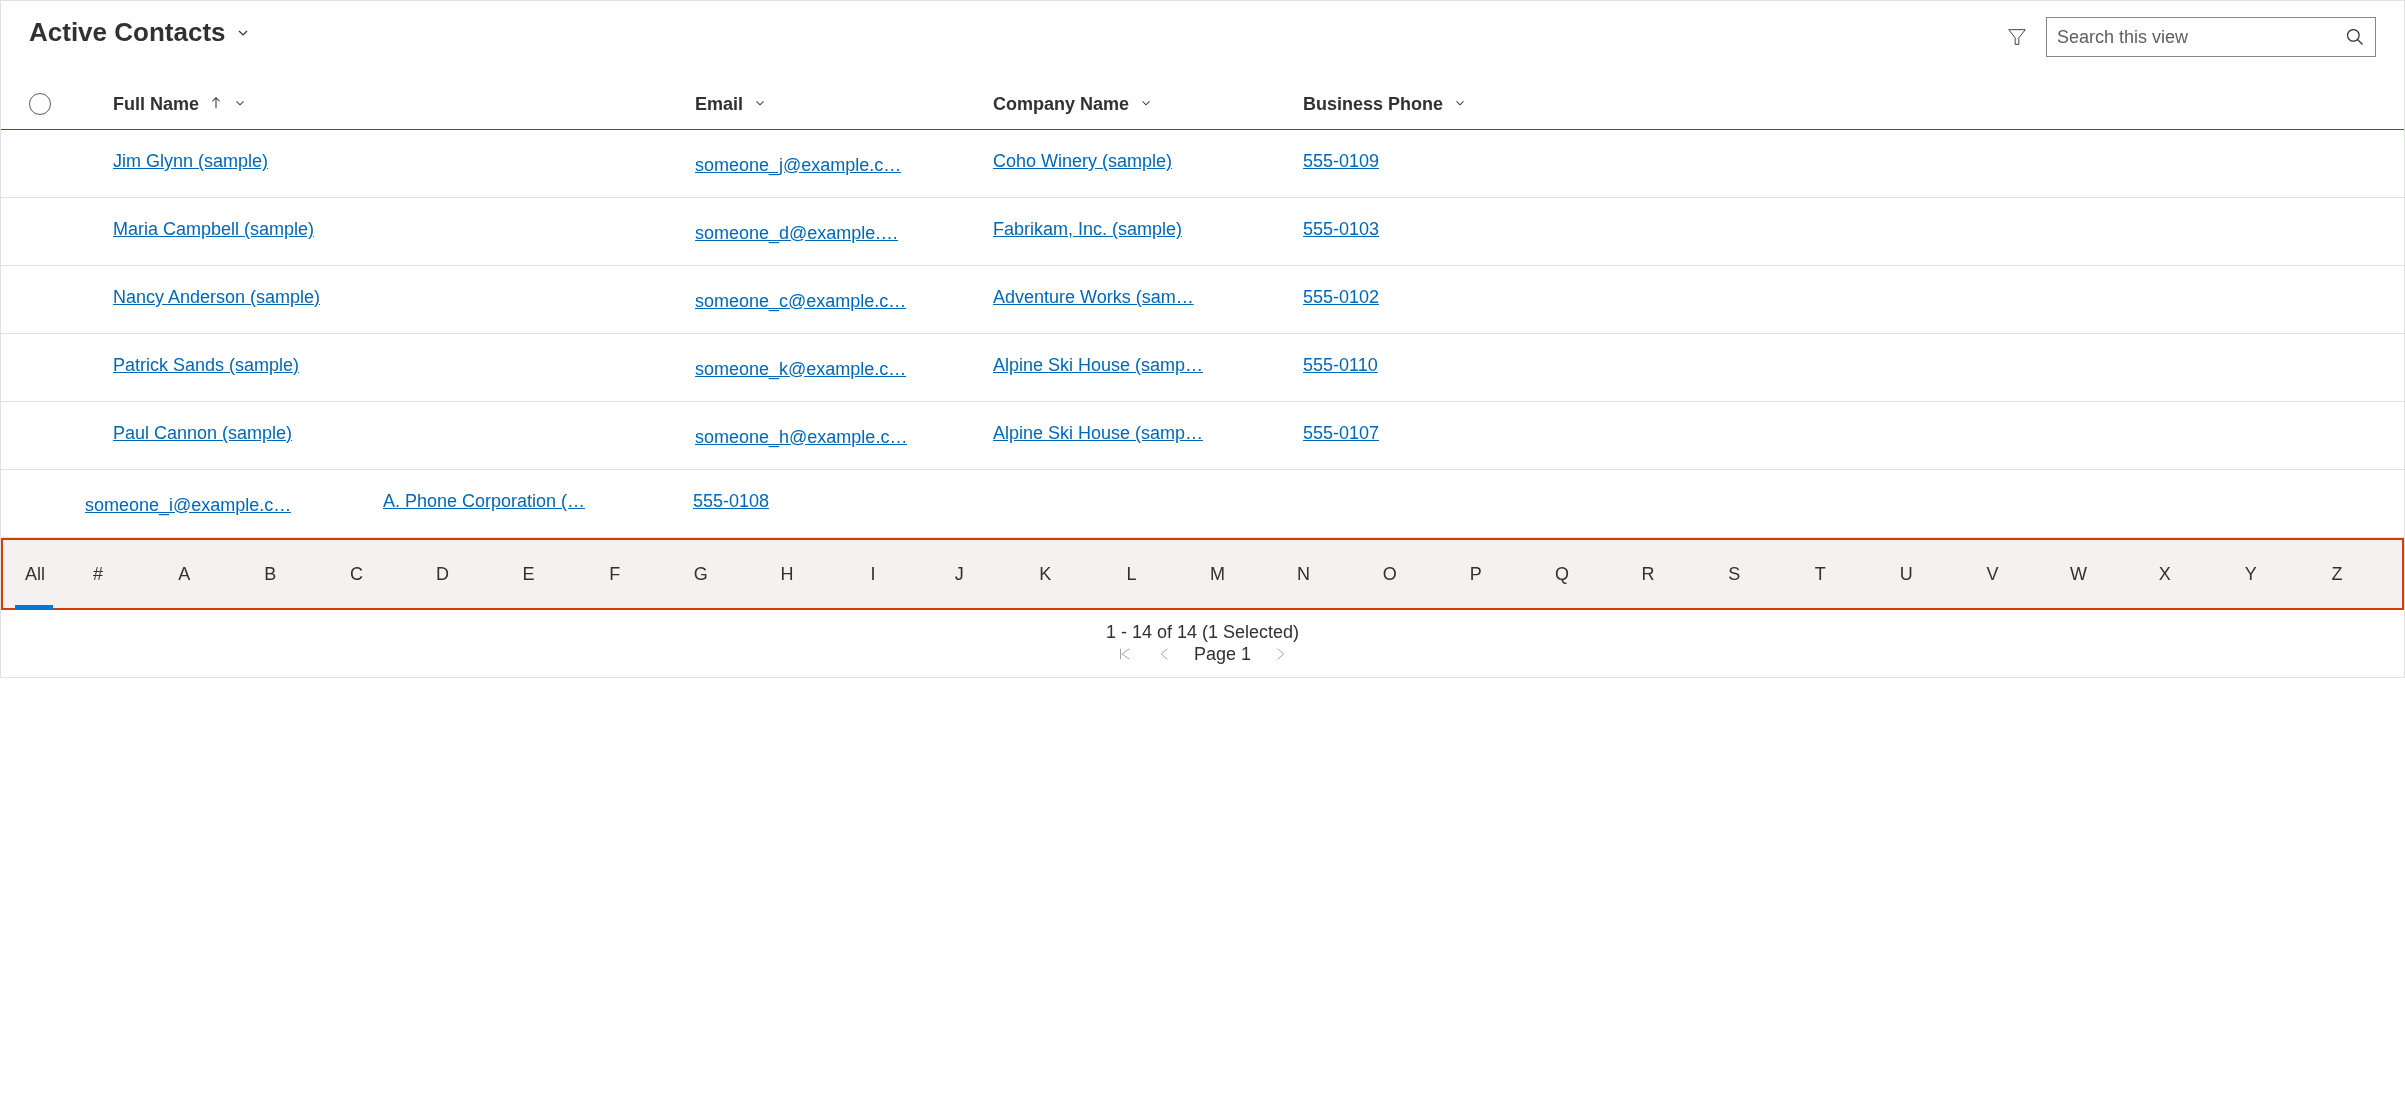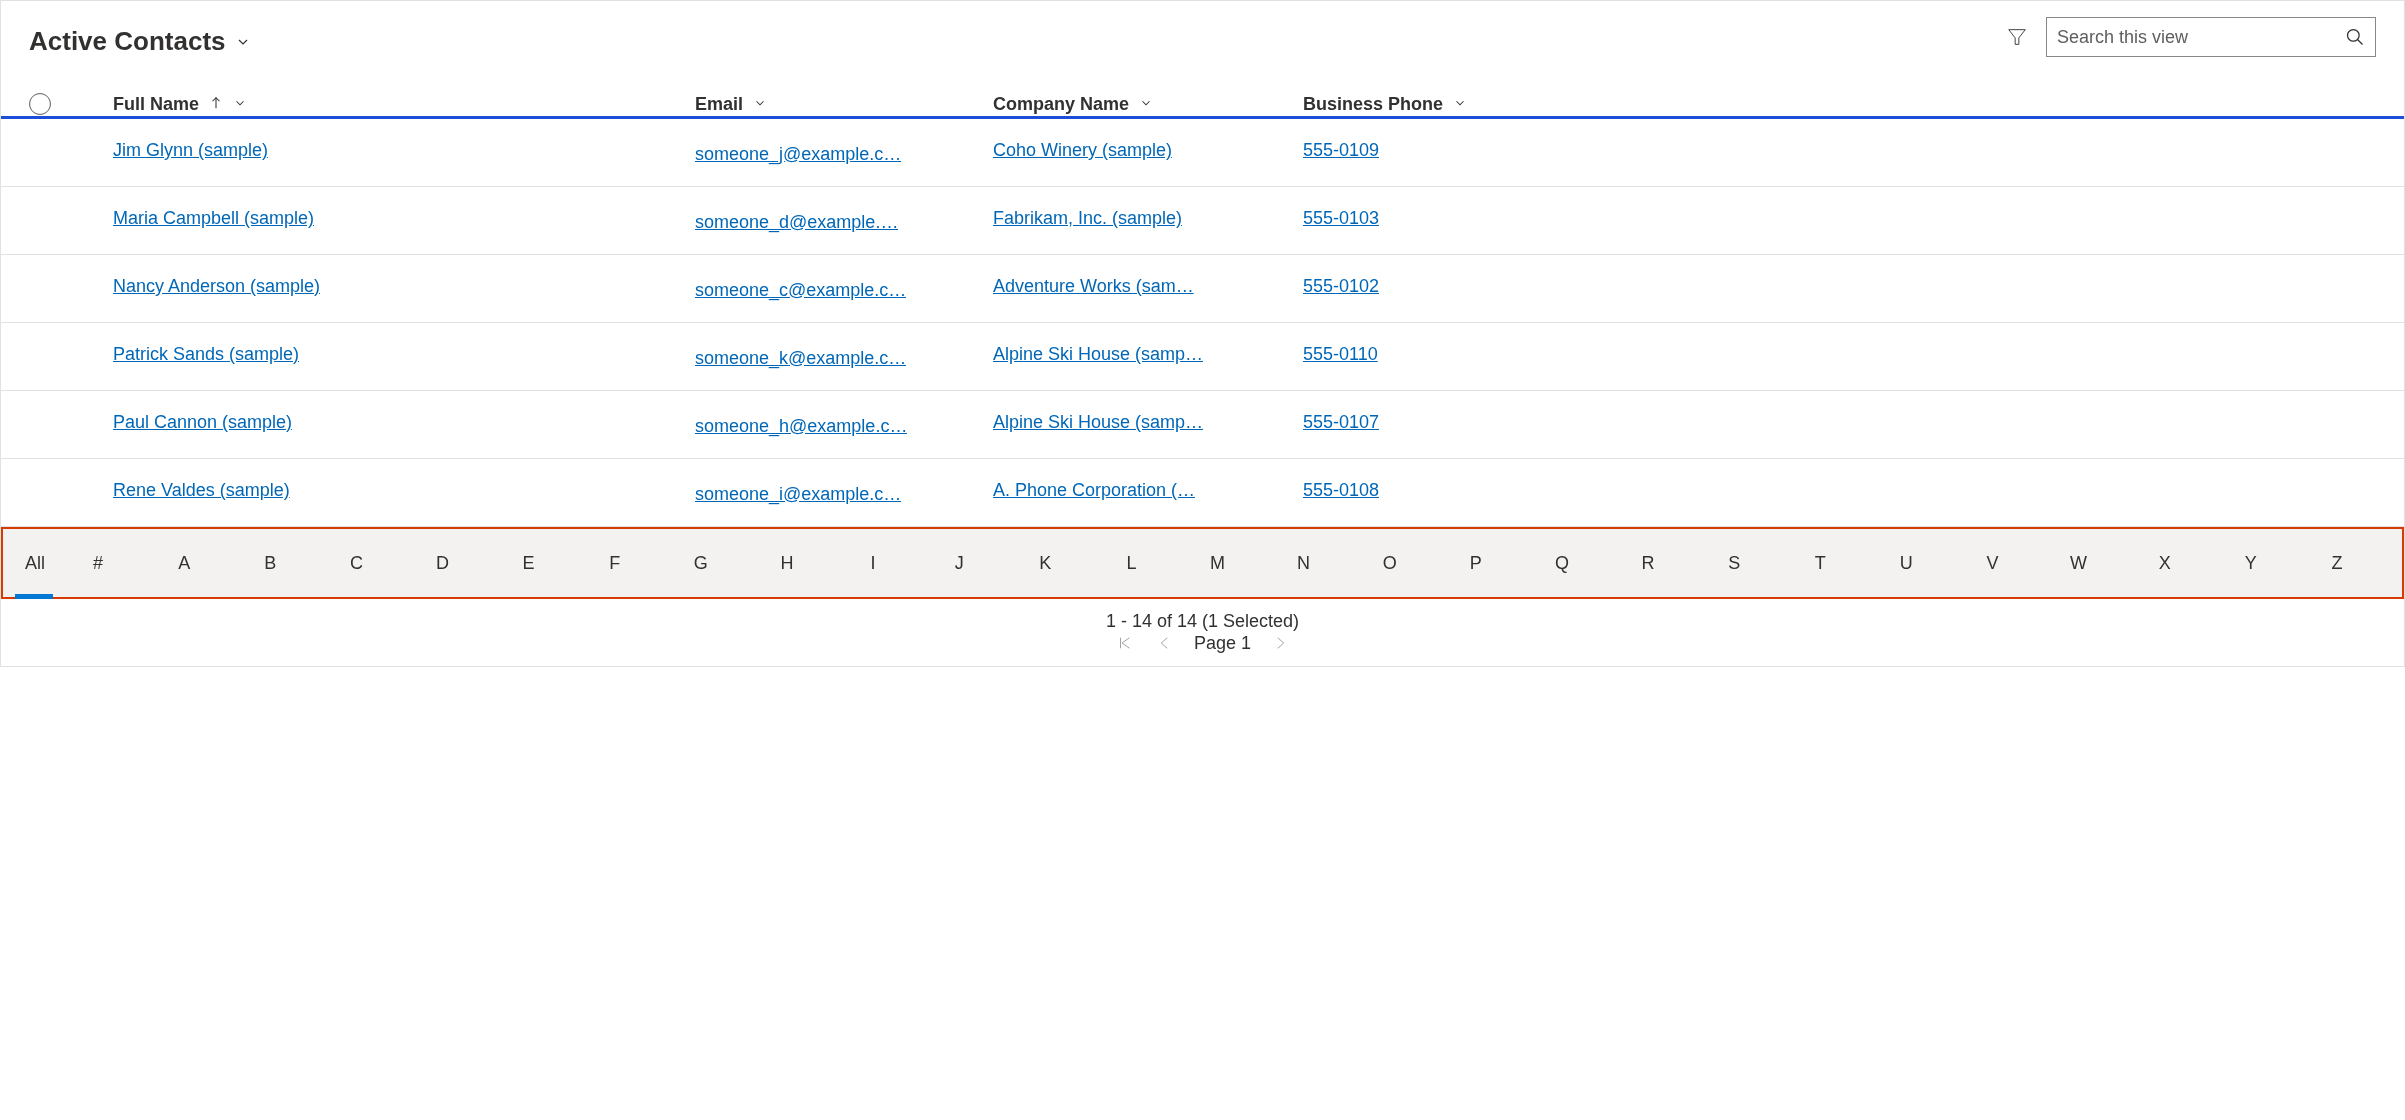--- a/index.html
+++ b/index.html
@@ -7,21 +7,21 @@
       font-family: "Segoe UI", -apple-system, BlinkMacSystemFont, sans-serif;
       color: #323130;
       background: #fff;
       border: 1px solid #e1e1e1;
     }
     .container {
       width: 100%;
     }
     .header-bar {
       display: flex;
-      align-items: flex-end;
+      align-items: flex-start;
       justify-content: space-between;
       padding: 16px 28px 12px 28px;
     }
     .view-title-wrap {
       display: flex;
       align-items: center;
       gap: 8px;
       cursor: pointer;
     }
     .view-title {
@@ -73,22 +73,22 @@
       width: 20px;
       height: 20px;
       cursor: pointer;
     }
     .search-icon svg { width: 20px; height: 20px; stroke: #323130; stroke-width: 1.5; fill: none; }
 
     
     .grid-header {
       display: flex;
       align-items: center;
-      padding: 24px 24px 1px 24px;
-      border-bottom: 3px solid #1d4ed8;
+      padding: 24px 24px 14px 24px;
+      border-bottom: 1px solid #1d4ed8;
     }
     .selectall-cell {
       width: 60px;
       display: flex;
       align-items: center;
       justify-content: flex-start;
       padding-left: 4px;
     }
     .radio-circle {
       width: 22px;
@@ -309,21 +309,20 @@
   </div>
       <div class="grid-row">
     <div class="cell-select"></div>
     <div class="cell-fullname"><a class="cell-link">Paul Cannon (sample)</a></div>
     <div class="cell-email"><a class="cell-link">someone_h@example.c…</a></div>
     <div class="cell-company"><a class="cell-link">Alpine Ski House (samp…</a></div>
     <div class="cell-phone"><a class="cell-link">555-0107</a></div>
   </div>
       <div class="grid-row">
     <div class="cell-select"></div>
-    <div class="cell-fullname"><a class="cell-link">Rene Valdes (sample)</a></div>
     <div class="cell-email"><a class="cell-link">someone_i@example.c…</a></div>
     <div class="cell-company"><a class="cell-link">A. Phone Corporation (…</a></div>
     <div class="cell-phone"><a class="cell-link">555-0108</a></div>
   </div>
     </div>
 
   <div class="alpha-bar-wrap">
     <div class="alpha-bar" id="alpha-bar">
         <div class="alpha-item first active">All</div>
         <div class="alpha-item">#</div>

